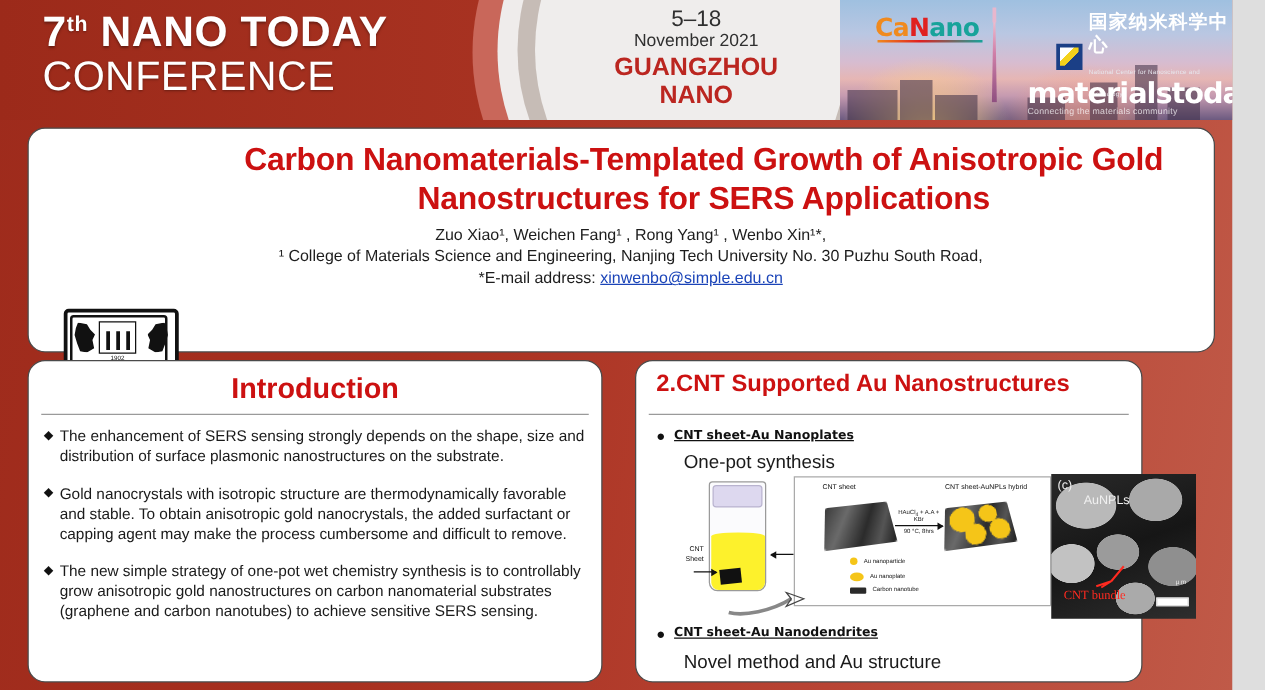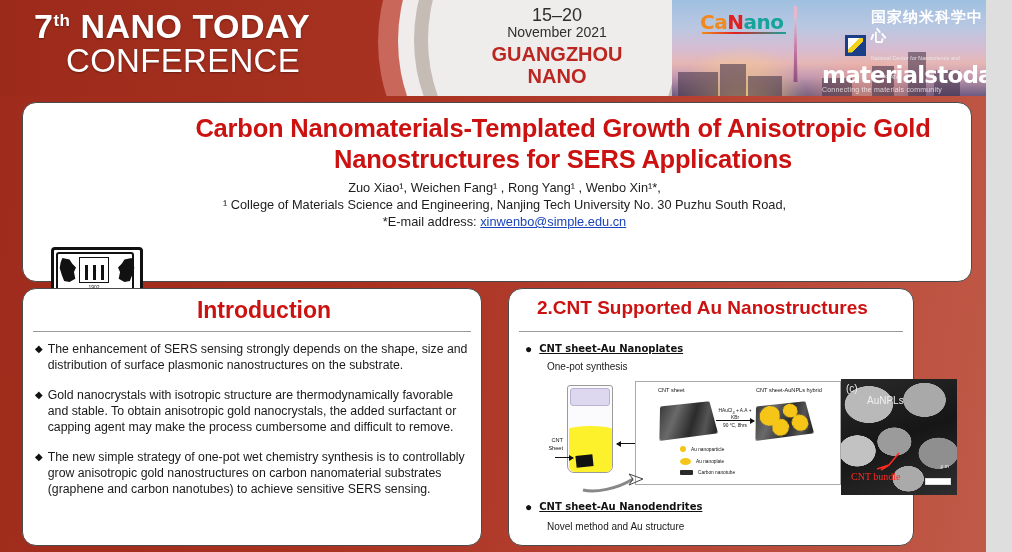--- a/index.html
+++ b/index.html
@@ -34,21 +34,21 @@
   #arc3 { left: 414px; top: -112px; width: 274px; height: 304px; background: #c6bcb6; }
   #arc4 { left: 428px; top: -104px; width: 250px; height: 288px; background: #efedec; }
 
   #bnr-title {
     position: absolute; left: 34px; top: 10px; z-index: 6;
     color: #ffffff; line-height: 0.99;
     text-shadow: 0 1px 2px rgba(0,0,0,.35);
   }
   #bnr-title .l1 { font-size: 34px; font-weight: bold; letter-spacing: .5px; }
   #bnr-title .l1 sup { font-size: 17px; vertical-align: super; }
-  #bnr-title .l2 { font-size: 33px; font-weight: normal; letter-spacing: .3px; margin-top: 1px; margin-left: 32px; }
+  #bnr-title .l2 { font-size: 33px; font-weight: normal; letter-spacing: .3px; margin-top: 1px; }
 
   #bnr-date {
     position: absolute; left: 452px; top: 5px; width: 210px; z-index: 8;
     text-align: center; line-height: 1.12;
   }
   #bnr-date .d1 { font-size: 18px; color: #2f2f2f; }
   #bnr-date .d2 { font-size: 14px; color: #2f2f2f; }
   #bnr-date .d3 { font-size: 20px; color: #bb2620; font-weight: bold; margin-top: 2px; }
   #bnr-date .d4 { font-size: 20px; color: #bb2620; font-weight: bold; }
 
@@ -148,41 +148,41 @@
   #njtech .book::after{content:'';position:absolute;left:50%;top:2px;width:1.5px;height:22px;background:#111;}
   #njtech .cnname { position:absolute; left:20px; top:51px; width:58px; text-align:center;
     font-size:8px; color:#111; font-family:"DejaVu Sans", sans-serif; letter-spacing:-1px; }
   #njtech .arc-t, #njtech .arc-b { position:absolute; left:0; width:104px; text-align:center;
     font-size:6.5px; color:#111; letter-spacing:1.6px; }
   #njtech .arc-t { top:56px; }
   #njtech .arc-b { top:96px; }
 
   
   .sec-h {
-    position: absolute; left: 12px; top: 8px; width: 100%;
+    position: absolute; left: 0; top: 8px; width: 100%;
     color: #cc1111; font-weight: bold; text-align: center;
   }
   #panel-intro .sec-h { font-size: 23px; }
   #panel-cnt   .sec-h { font-size: 19px; text-align: left; padding-left: 16px; }
   .sec-rule {
     position: absolute; left: 10px; right: 10px; top: 42px; height: 0;
     border-top: 1px solid #9a9a9a;
   }
 
   
   #intro-body { position:absolute; left: 12px; top: 52px; right: 10px; }
   .bullet { display: flex; gap: 5px; margin-bottom: 13px; }
   .bullet .dia { color:#111; font-size: 10px; line-height: 1.42; flex:0 0 auto; padding-top:1px; }
   .bullet .tx  { font-size: 12.3px; color:#1a1a1a; line-height: 1.33; }
 
   
   .sub { position:absolute; left: 16px; display:flex; gap:7px; align-items:flex-start; }
   .sub .dot { font-size: 12px; color:#111; line-height:1.1; }
   .sub .lbl { font-size: 10px; font-weight: bold; color:#111; text-decoration: underline; font-family:"DejaVu Sans", sans-serif; }
-  .sub-sub { position:absolute; left: 38px; font-size: 10px; color:#1a1a1a; }
+  .sub-sub { position:absolute; left: 38px; font-size: 15px; color:#1a1a1a; }
   #sub1 { top: 54px; } #sub1txt { top: 72px; }
   #sub2 { top: 212px; } #sub2txt { top: 232px; }
 
   
   #fig { position:absolute; left: 16px; top: 92px; width: 316px; height: 112px; }
   #beaker { position:absolute; left:42px; top:4px; width:46px; height:88px; }
   #beaker .glass { position:absolute; inset:0; border:1.5px solid #9a9a9a; border-radius:3px 3px 7px 7px; background:#fbfbfd; }
   #beaker .cap { position:absolute; left:3px; top:3px; right:3px; height:18px; background:#ddd8ef; border:1px solid #b9b3cf; border-radius:3px; }
   #beaker .liq { position:absolute; left:1.5px; right:1.5px; bottom:1.5px; height:43px; background:#fdf12c; border-radius:0 0 6px 6px; }
   #beaker .liq::before{content:'';position:absolute;left:0;right:0;top:-3px;height:6px;border-radius:50%;background:#fdf12c;}
@@ -266,21 +266,21 @@
     </div>
     <div id="tower"></div>
     <div id="tower-sp"></div>
 
     <div id="bnr-title">
       <div class="l1"><span>7</span><sup>th</sup><span> NANO TODAY</span></div>
       <div class="l2">CONFERENCE</div>
     </div>
 
     <div id="bnr-date">
-      <div class="d1">15–20</div>
+      <div class="d1">5–18</div>
       <div class="d2">November 2021</div>
       <div class="d3">GUANGZHOU</div>
       <div class="d4">NANO</div>
     </div>
 
     <div id="canano">
       <span class="c-ca">Ca</span><span class="c-n">N</span><span class="c-ano">ano</span>
       <span class="bar"></span>
     </div>
 

